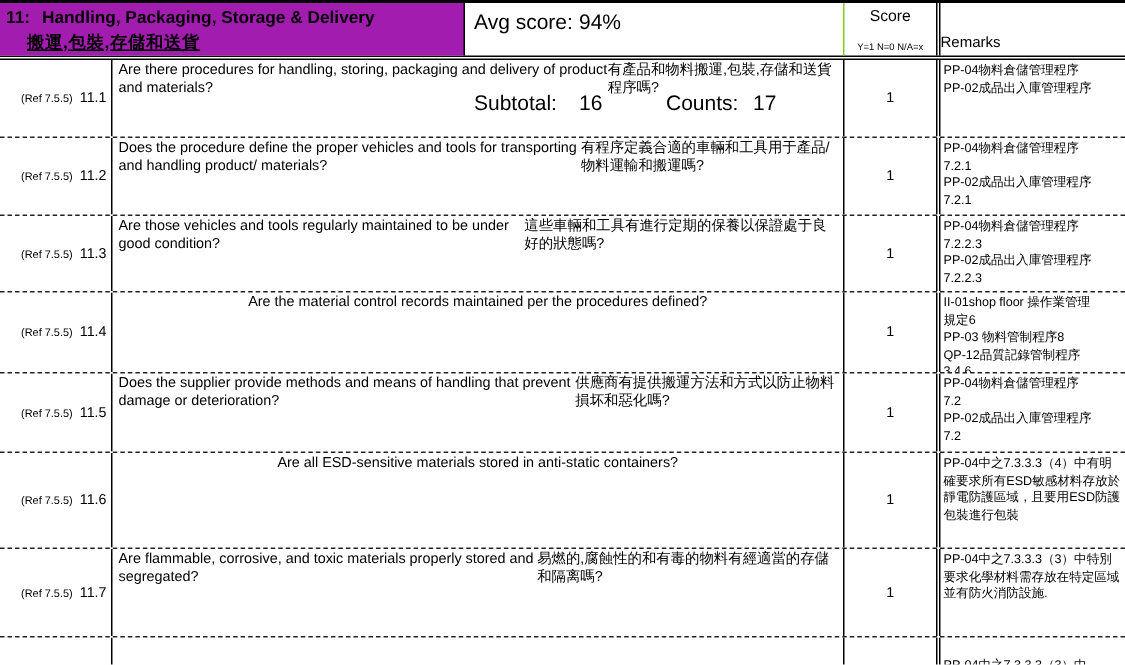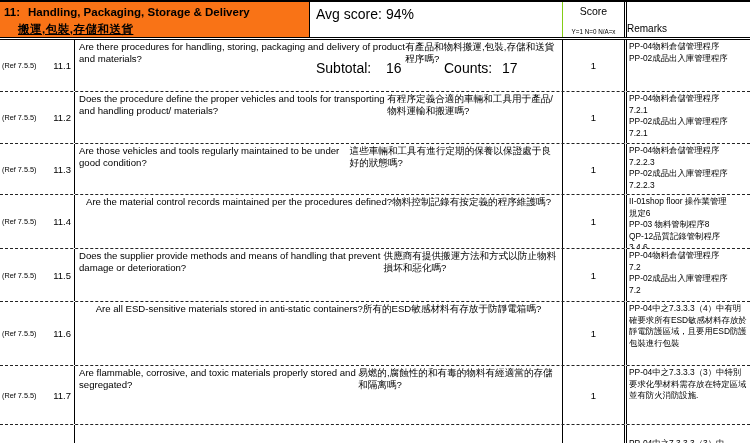--- a/index.html
+++ b/index.html
@@ -4,21 +4,21 @@
 <style>
   * { box-sizing: border-box; margin: 0; padding: 0; }
   html, body { width: 750px; height: 443px; overflow: hidden; background: #fff; }
   body { font-family: "Liberation Sans", "DejaVu Sans", sans-serif; color: #000; }
 
   .sheet { width: 750px; height: 443px; border-top: 2px solid #000; background: #fff; }
 
   
   .hdr { display: flex; height: 38px; border-bottom: 3px double #000; }
   .h-title {
-    width: 310px; background: #f97316; border-right: 1px solid #000;
+    width: 310px; background: #a21caf; border-right: 1px solid #000;
     padding: 2px 4px 1px 4px; font-weight: bold; font-size: 11.5px; line-height: 1.45;
   }
   .h-title .tline { white-space: nowrap; }
   .h-title .secno { margin-right: 8px; }
   .h-title .zh { padding-left: 14px; letter-spacing: .5px; text-decoration: underline; }
   .h-stats {
     width: 253px; border-right: 1px solid #84cc16; padding: 2px 2px 1px 6px;
     font-size: 14px; font-weight: normal; line-height: 1.55;
   }
   .h-stats .lbl  { display: inline-block; width: 70px; }
@@ -34,21 +34,21 @@
   .h-remarks {
     width: 123px; display: flex; align-items: flex-end; justify-content: flex-start;
     font-size: 10px; padding-bottom: 3px;
   }
 
   
   .row { display: flex; border-bottom: 1px dashed #222; overflow: hidden; }
   .c-ref {
     width: 75px; border-right: 1px solid #000; flex: none;
     display: flex; align-items: center; justify-content: space-between;
-    padding: 0 3px 0 2px;
+    padding: 0 3px 0 14px;
   }
   .c-ref .ref { font-size: 7.3px; }
   .c-ref .num { font-size: 9.5px; }
   .c-q {
     width: 488px; border-right: 1px solid #000; flex: none;
     display: flex; flex-direction: row; justify-content: center;
     padding: 1px 4px; font-size: 9.6px; line-height: 1.3;
   }
   .c-score {
     width: 64px; border-right: 3px double #000; flex: none;
@@ -144,21 +144,20 @@
 7.2.2.3</div>
   </div>
 
   <div class="row" style="height:54px">
     <div class="c-ref">
       <span class="ref">(Ref 7.5.5)</span>
       <span class="num">11.4</span>
     </div>
     <div class="c-q">
       <div>Are the material control records maintained per the procedures defined?</div>
-      <div>物料控制記錄有按定義的程序維護嗎?</div>
     </div>
     <div class="c-score">
       <span>1</span>
     </div>
     <div class="c-rem">II-01shop floor 操作業管理
 規定6
 PP-03 物料管制程序8
 QP-12品質記錄管制程序
 3.4.6</div>
   </div>
@@ -181,21 +180,20 @@
 7.2</div>
   </div>
 
   <div class="row" style="height:64px">
     <div class="c-ref">
       <span class="ref">(Ref 7.5.5)</span>
       <span class="num">11.6</span>
     </div>
     <div class="c-q">
       <div>Are all ESD-sensitive materials stored in anti-static containers?</div>
-      <div>所有的ESD敏感材料有存放于防靜電箱嗎?</div>
     </div>
     <div class="c-score">
       <span>1</span>
     </div>
     <div class="c-rem">PP-04中之7.3.3.3（4）中有明確要求所有ESD敏感材料存放於靜電防護區域，且要用ESD防護包裝進行包裝</div>
   </div>
 
   <div class="row" style="height:59px">
     <div class="c-ref">
       <span class="ref">(Ref 7.5.5)</span>

